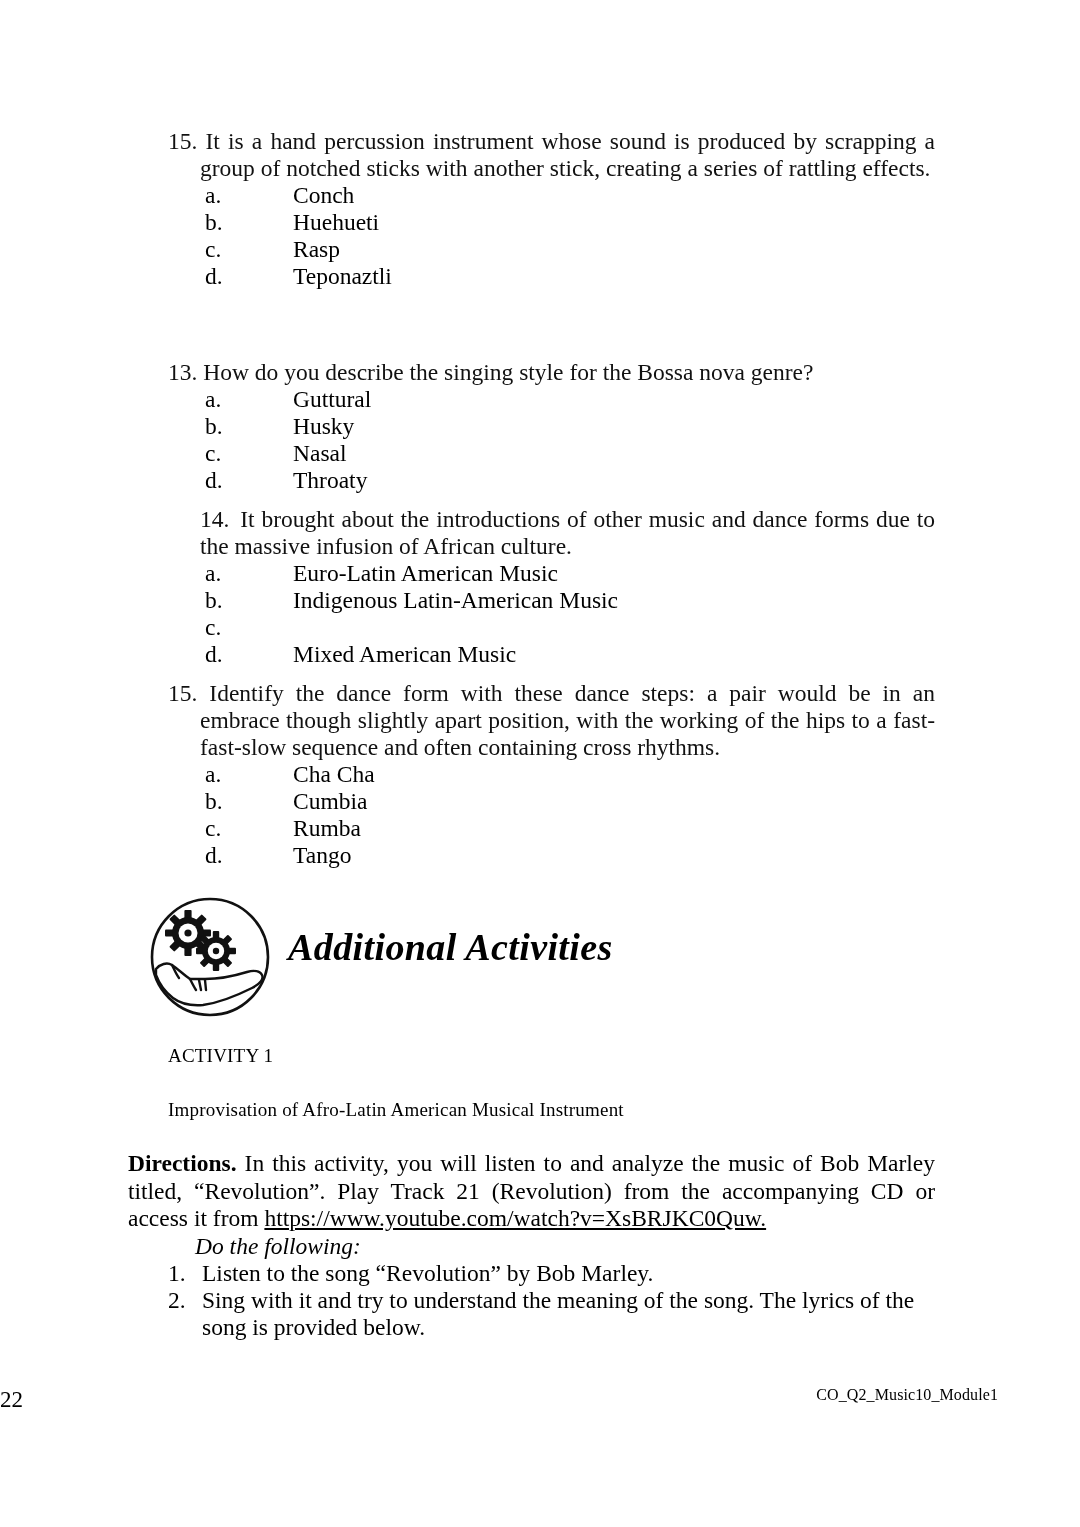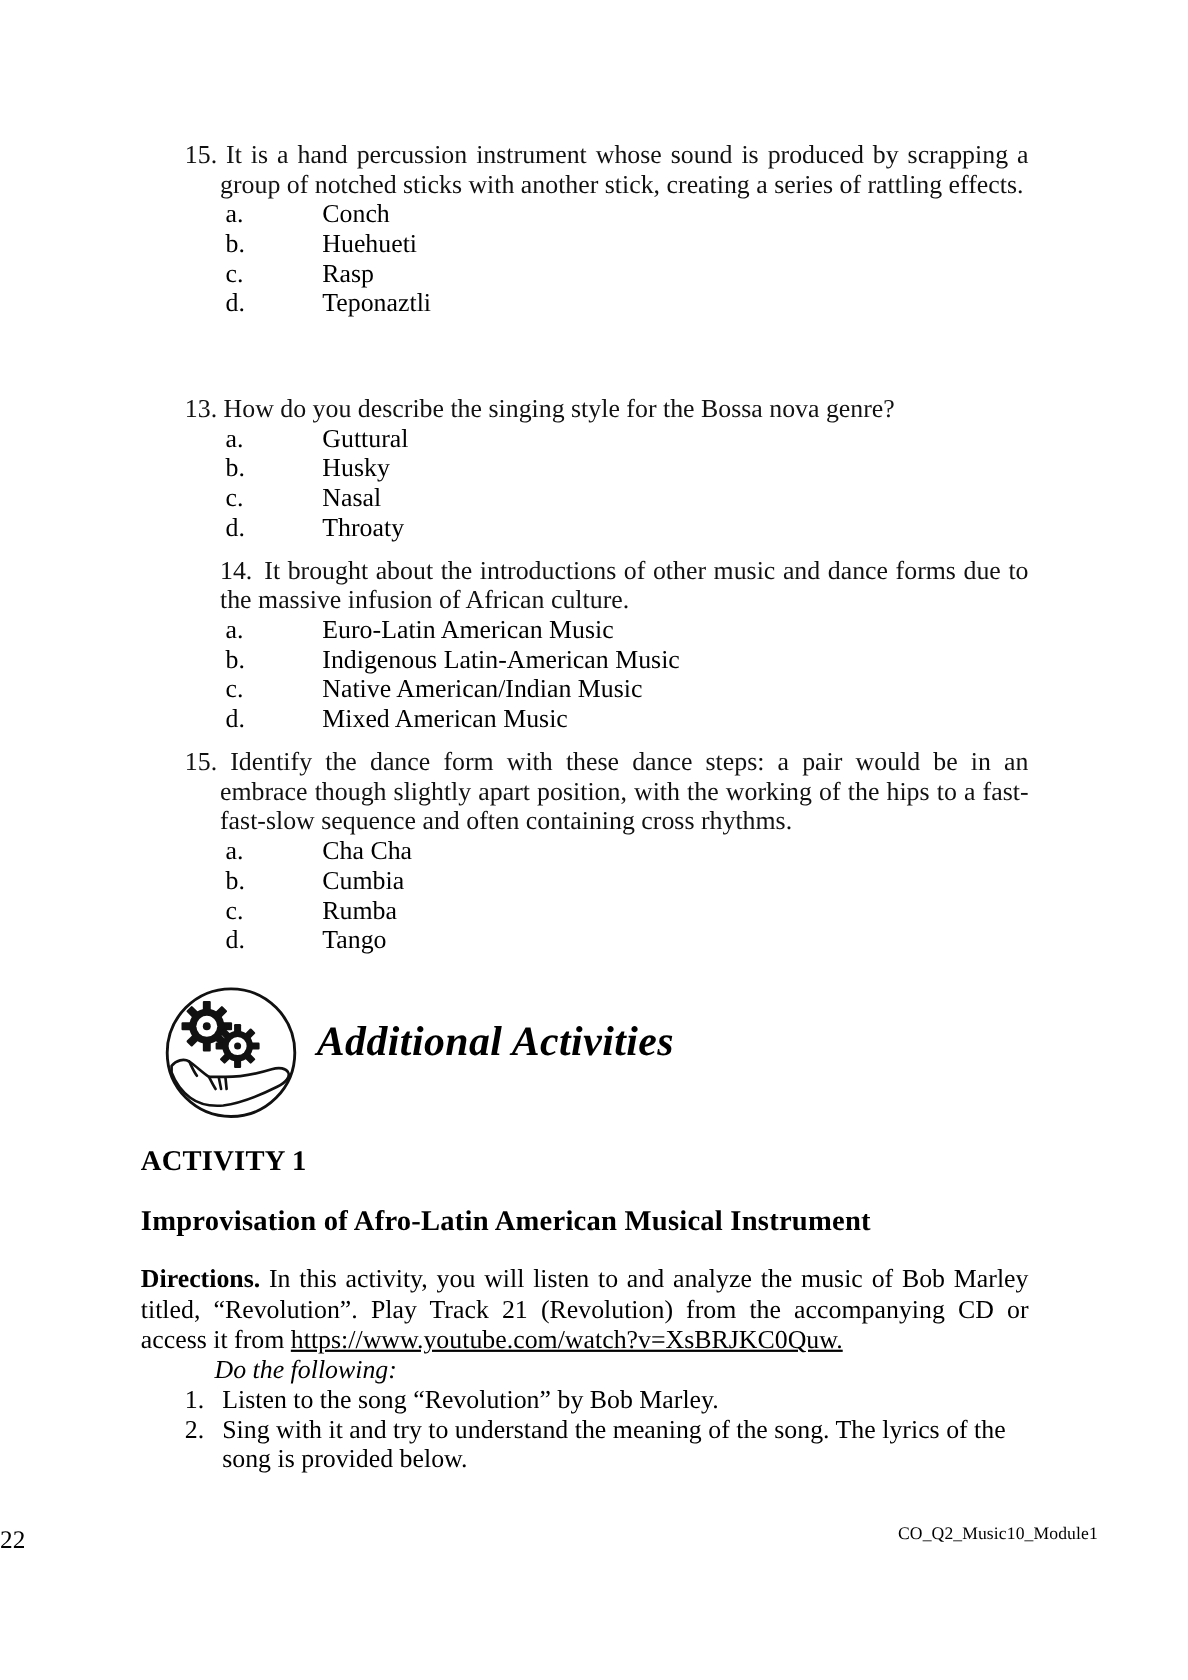--- a/index.html
+++ b/index.html
@@ -96,24 +96,25 @@
     white-space: nowrap;
   }
 
   
   .sec {
     position: absolute;
     left: 128px;
     right: 145px;
   }
   .h-bold {
-    font-weight: bold;
-    font-size: 26px;
+    font-weight: normal;
+    font-size: 19px;
     line-height: 27px;
     letter-spacing: 0.2px;
+    margin-left: 40px;
   }
   .para {
     font-size: 23.5px;
     line-height: 27.5px;
     text-align: justify;
     text-justify: inter-word;
     margin: 0;
   }
   .para b { font-weight: bold; }
   .url {
@@ -229,21 +230,20 @@
       <li class="opt">
         <span class="opt-letter">a.</span>
         <span class="opt-text">Euro-Latin American Music</span>
       </li>
       <li class="opt">
         <span class="opt-letter">b.</span>
         <span class="opt-text">Indigenous Latin-American Music</span>
       </li>
       <li class="opt">
         <span class="opt-letter">c.</span>
-        <span class="opt-text">Native American/Indian Music</span>
       </li>
       <li class="opt">
         <span class="opt-letter">d.</span>
         <span class="opt-text">Mixed American Music</span>
       </li>
     </ul>
   </div>
 
   <div class="qblock" style="top:680px;">
     <p class="question q-line">

